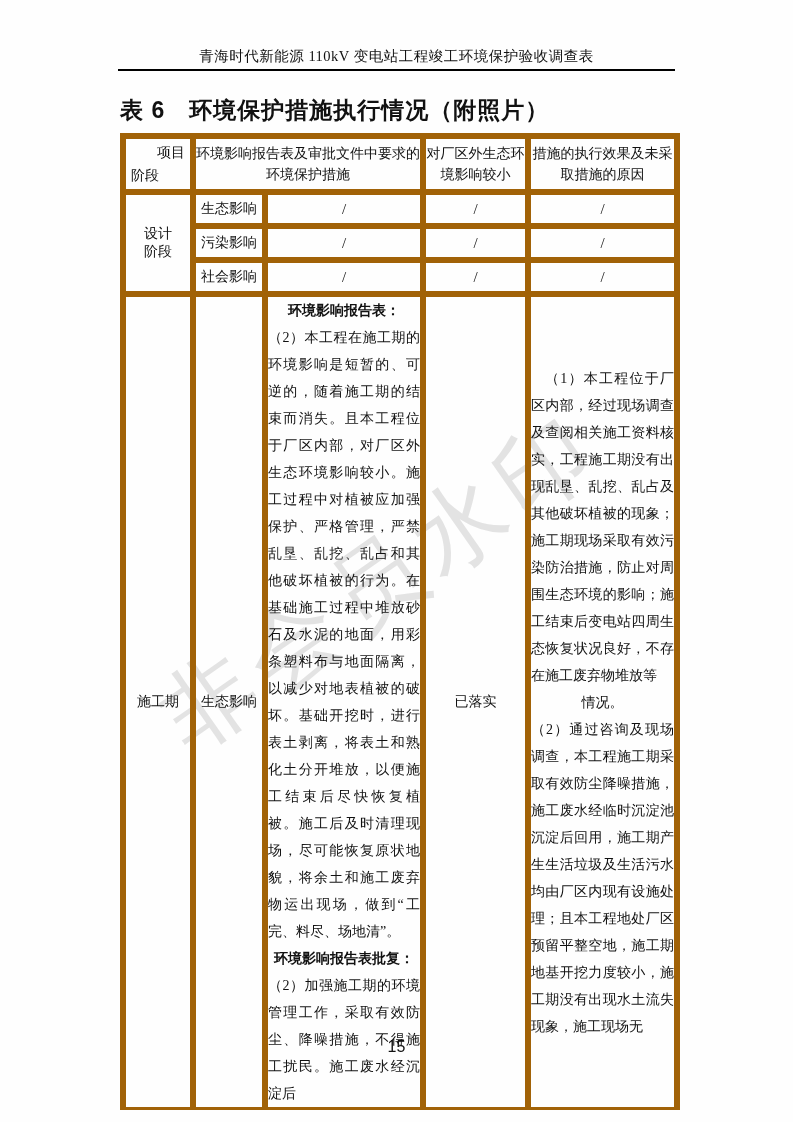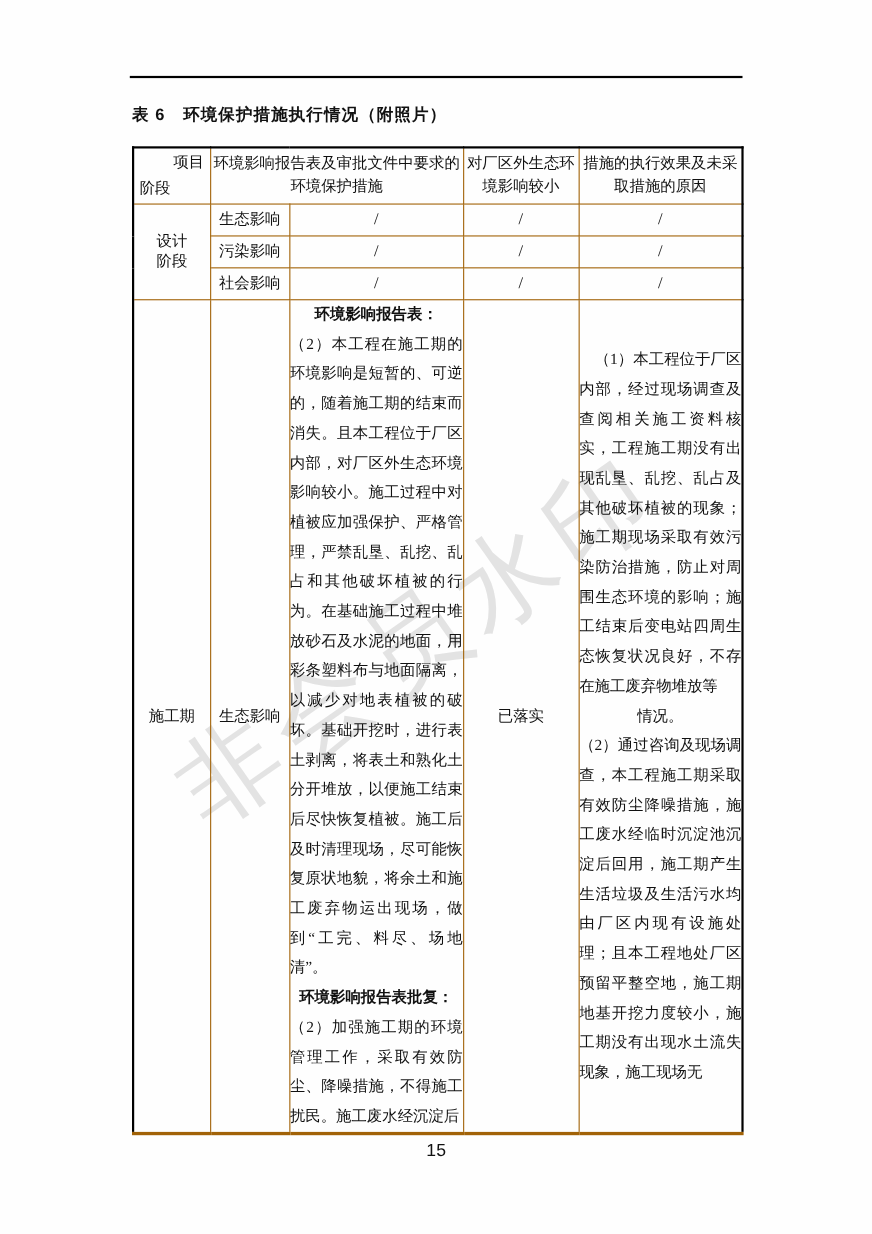--- a/index.html
+++ b/index.html
@@ -15,40 +15,40 @@
   .doc-header{
     position:absolute;top:47px;left:0;width:100%;
     text-align:center;font-size:14.5px;letter-spacing:.5px;
   }
   .header-rule{
     position:absolute;top:69px;left:118px;width:557px;height:2px;background:#000;
   }
   .section-title{
     position:absolute;top:95px;left:120px;
     font-family:"Liberation Sans","DejaVu Sans",sans-serif;
-    font-weight:bold;font-size:15px;letter-spacing:1px;
+    font-weight:bold;font-size:23px;letter-spacing:1px;
   }
   .watermark{
     position:absolute;left:70px;top:520px;width:620px;
     text-align:center;white-space:nowrap;
     transform:rotate(-35deg);transform-origin:center;
     font-size:92px;letter-spacing:10px;
     color:#e3e3e3;
     font-family:"Liberation Sans","DejaVu Sans",sans-serif;
     z-index:0;pointer-events:none;
   }
   table.report{
     position:absolute;left:120px;top:133px;
     width:554px;border-collapse:collapse;table-layout:fixed;
     border:2px solid #000;
     z-index:1;background:transparent;
     font-size:14px;
   }
   table.report td{
-    border:1px solid #a16207;
+    border:6px solid #a16207;
     text-align:center;vertical-align:middle;
     padding:0;overflow:hidden;
     background:transparent;
     margin-left:25px;
   }
   tr.hdr td{height:50px;font-size:14px;line-height:21px;}
   tr.design td{height:28px;}
   tr.main td{height:735px;}
   tr.main td{border-bottom-width:3px;}
   td.corner{position:relative;
@@ -72,20 +72,21 @@
     position:absolute;top:1038px;left:0;width:100%;
     text-align:center;font-size:16px;
     font-family:Liberation Sans, sans-serif;
   }
 </style>
 </head>
 <body>
 
 <div class="page">
 
+  <div class="doc-header">青海时代新能源 110kV 变电站工程竣工环境保护验收调查表</div>
   <div class="header-rule"></div>
 
   <div class="section-title">表 6　环境保护措施执行情况（附照片）</div>
 
   <div class="watermark">非会员水印</div>
 
   <table class="report">
     <colgroup>
       <col style="width:70px">
         <col style="width:72px">

